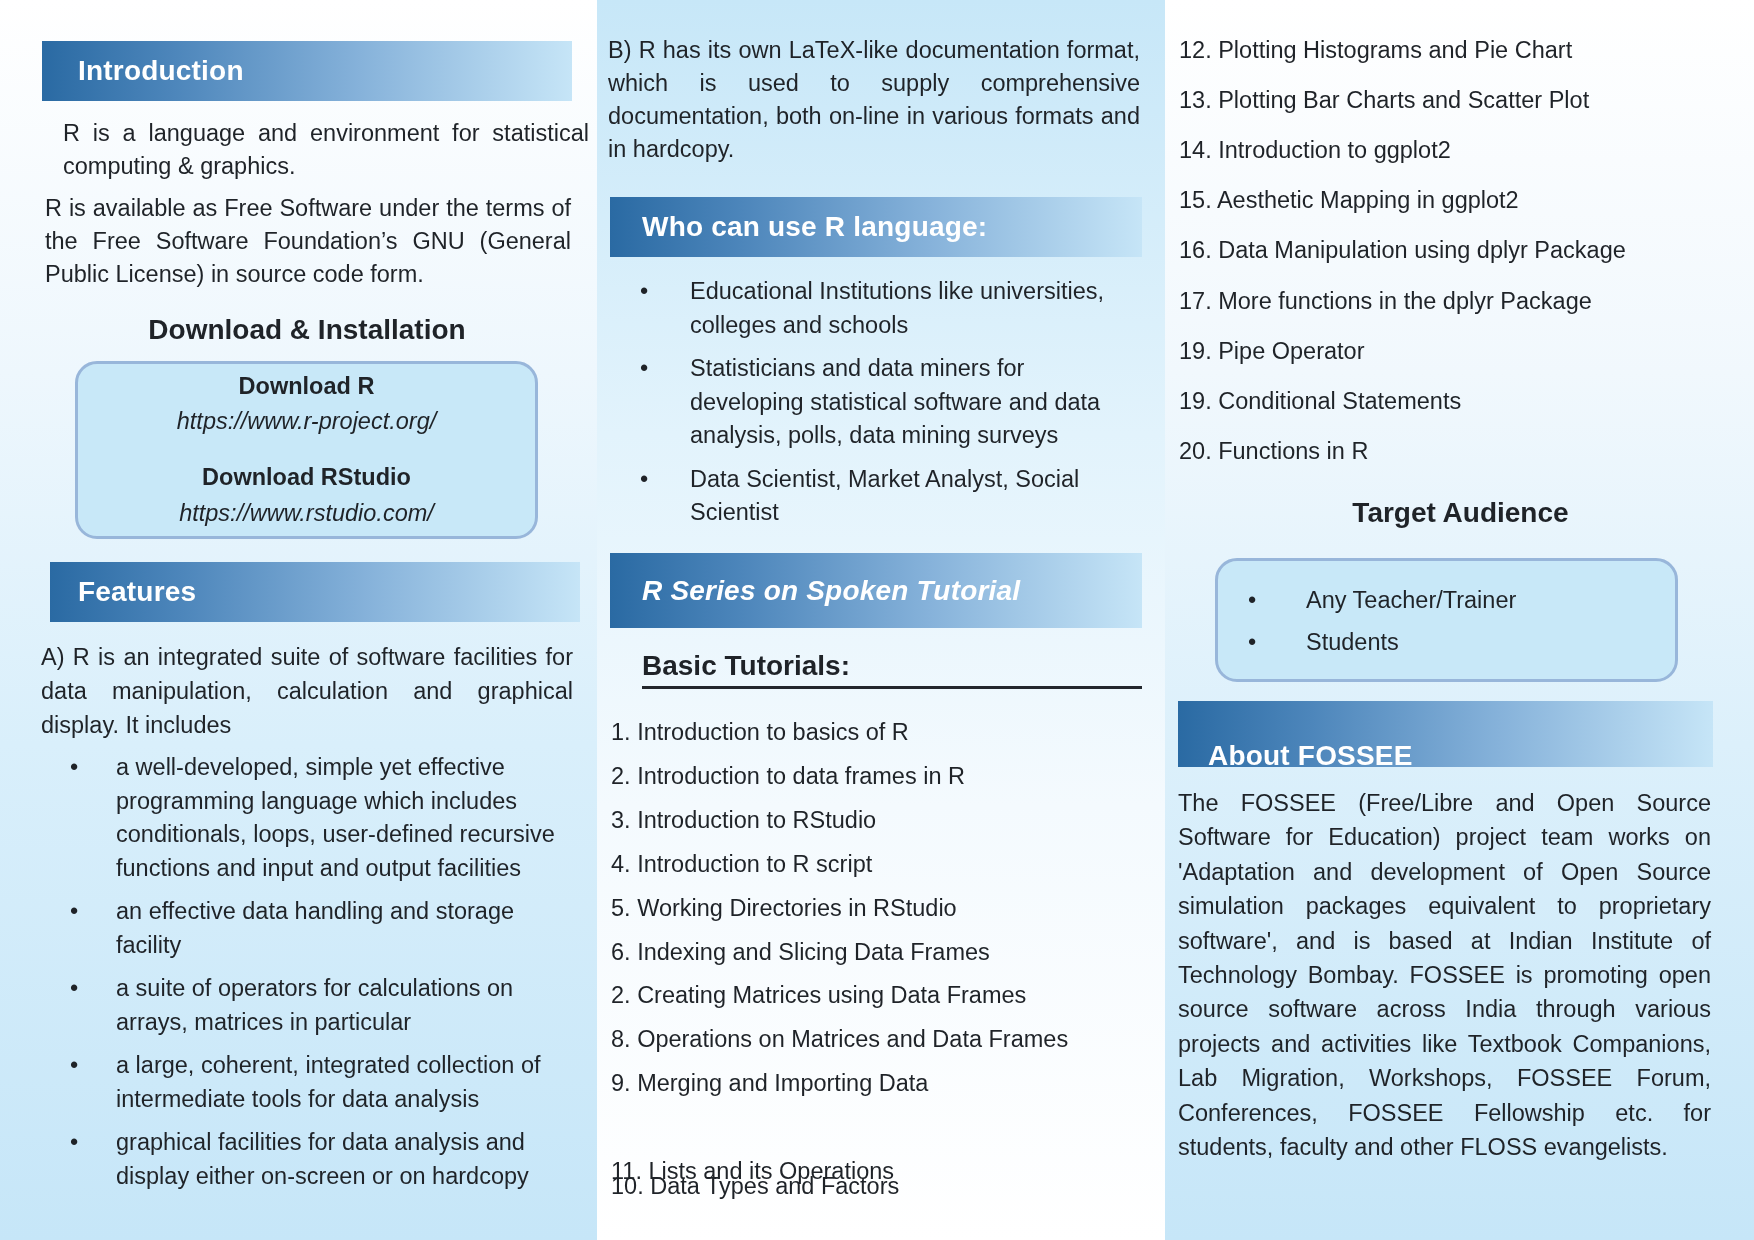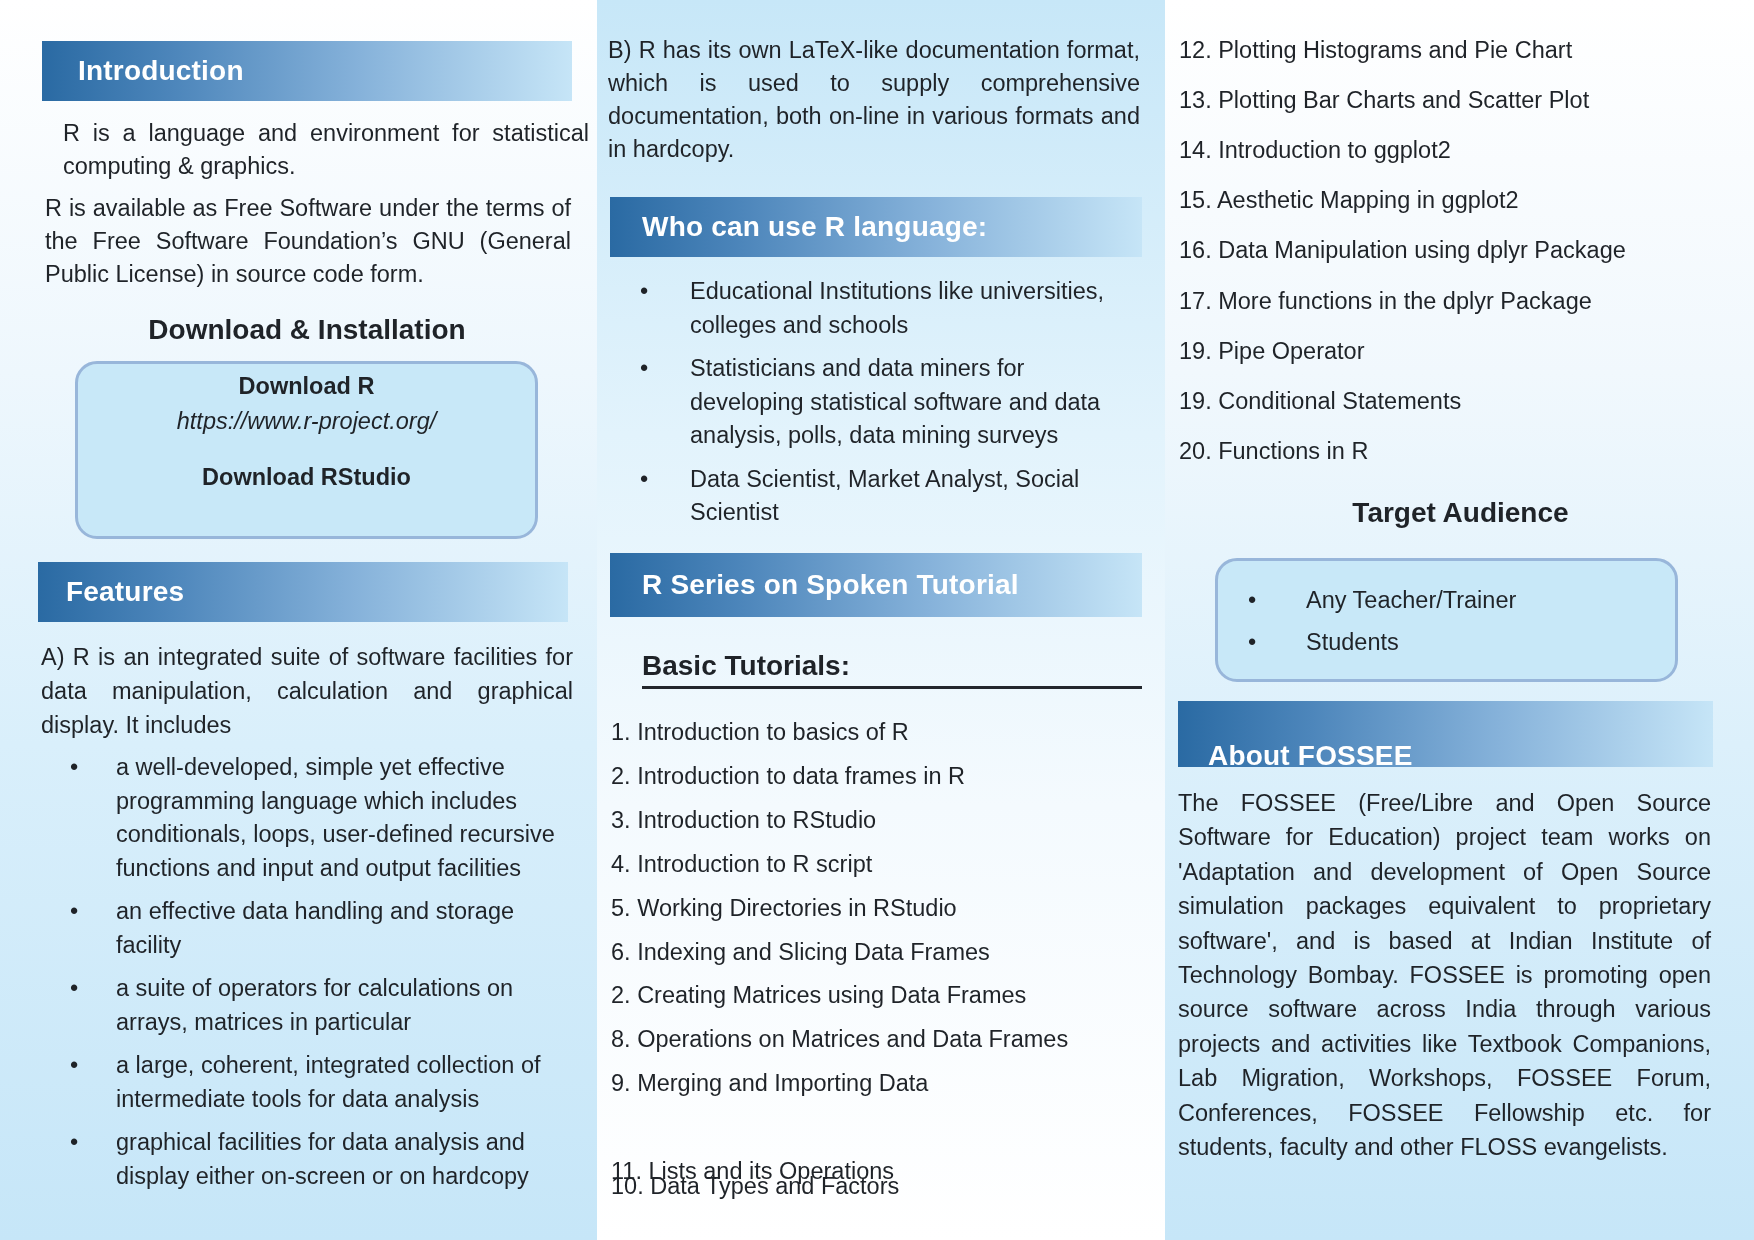--- a/index.html
+++ b/index.html
@@ -39,23 +39,24 @@
 </div>
 <p class="para" style="left:63px; top:117px; width:526px;">R is a language and environment for statistical computing &amp; graphics.</p>
 <p class="para" style="left:45px; top:192px; width:526px;">R is available as Free Software under the terms of the Free Software Foundation’s GNU (General Public License) in source code form.</p>
 
 <div class="h2" style="left:42px; top:314px; width:530px;">Download &amp; Installation</div>
 
 <div class="box" style="left:75px; top:361px; width:463px; height:178px;">
   <div class="abs" style="left:0; width:100%; top:9px; text-align:center; font-weight:bold; font-size:23.5px;">Download R</div>
   <div class="abs" style="left:0; width:100%; top:44px; text-align:center; font-style:italic; font-size:23.5px;">https://www.r-project.org/</div>
   <div class="abs" style="left:0; width:100%; top:100px; text-align:center; font-weight:bold; font-size:23.5px;">Download RStudio</div>
+  <div class="abs" style="left:0; width:100%; top:136px; text-align:center; font-style:italic; font-size:23.5px;">https://www.rstudio.com/</div>
 </div>
 
-<div class="hdr" style="left:38px; top:562px; width:530px;">
+<div class="hdr" style="left:50px; top:562px; width:530px;">
   <span style="left:28px;">Features</span>
 </div>
 <p class="para" style="left:41px; top:640px; width:532px; line-height:34px;">A) R is an integrated suite of software facilities for data manipulation, calculation and graphical display. It includes</p>
 
 <ul class="bul" style="left:58px; top:751px; width:520px;">
   <li><span class="dot">•</span><span>a well-developed, simple yet effective programming language which includes conditionals, loops, user-defined recursive functions and input and output facilities</span></li>
   <li><span class="dot">•</span><span>an effective data handling and storage facility</span></li>
   <li><span class="dot">•</span><span>a suite of operators for calculations on arrays, matrices in particular</span></li>
   <li><span class="dot">•</span><span>a large, coherent, integrated collection of intermediate tools for data analysis</span></li>
   <li><span class="dot">•</span><span>graphical facilities for data analysis and display either on-screen or on hardcopy</span></li>
@@ -65,21 +66,21 @@
 
 <div class="hdr" style="left:610px; top:197px; width:532px;">
   <span style="left:32px;">Who can use R language:</span>
 </div>
 <ul class="bul" style="left:632px; top:275px; width:508px;">
   <li><span class="dot" style="padding-left:8px;">•</span><span>Educational Institutions like universities, colleges and schools</span></li>
   <li><span class="dot" style="padding-left:8px;">•</span><span>Statisticians and data miners for developing statistical software and data analysis, polls, data mining surveys</span></li>
   <li><span class="dot" style="padding-left:8px;">•</span><span>Data Scientist, Market Analyst, Social Scientist</span></li>
 </ul>
 
-<div class="hdr" style="left:610px; top:553px; width:532px; height:64px;">
+<div class="hdr" style="left:610px; top:553px; width:532px; height:75px;font-style:italic;">
   <span style="left:32px;">R Series on Spoken Tutorial</span>
 </div>
 
 <div class="abs" style="left:642px; top:650px; font-weight:bold; font-size:28px;">Basic Tutorials:</div>
 <div class="abs" style="left:642px; top:686px; width:500px; height:3px; background:#23272d;"></div>
 
 <div id="tut-mid">
     <div class="tut" style="left: 611px; top: 718px;">1. Introduction to basics of R</div>
     <div class="tut" style="left: 611px; top: 761.9px;">2. Introduction to data frames in R</div>
     <div class="tut" style="left: 611px; top: 805.8px;">3. Introduction to RStudio</div>

